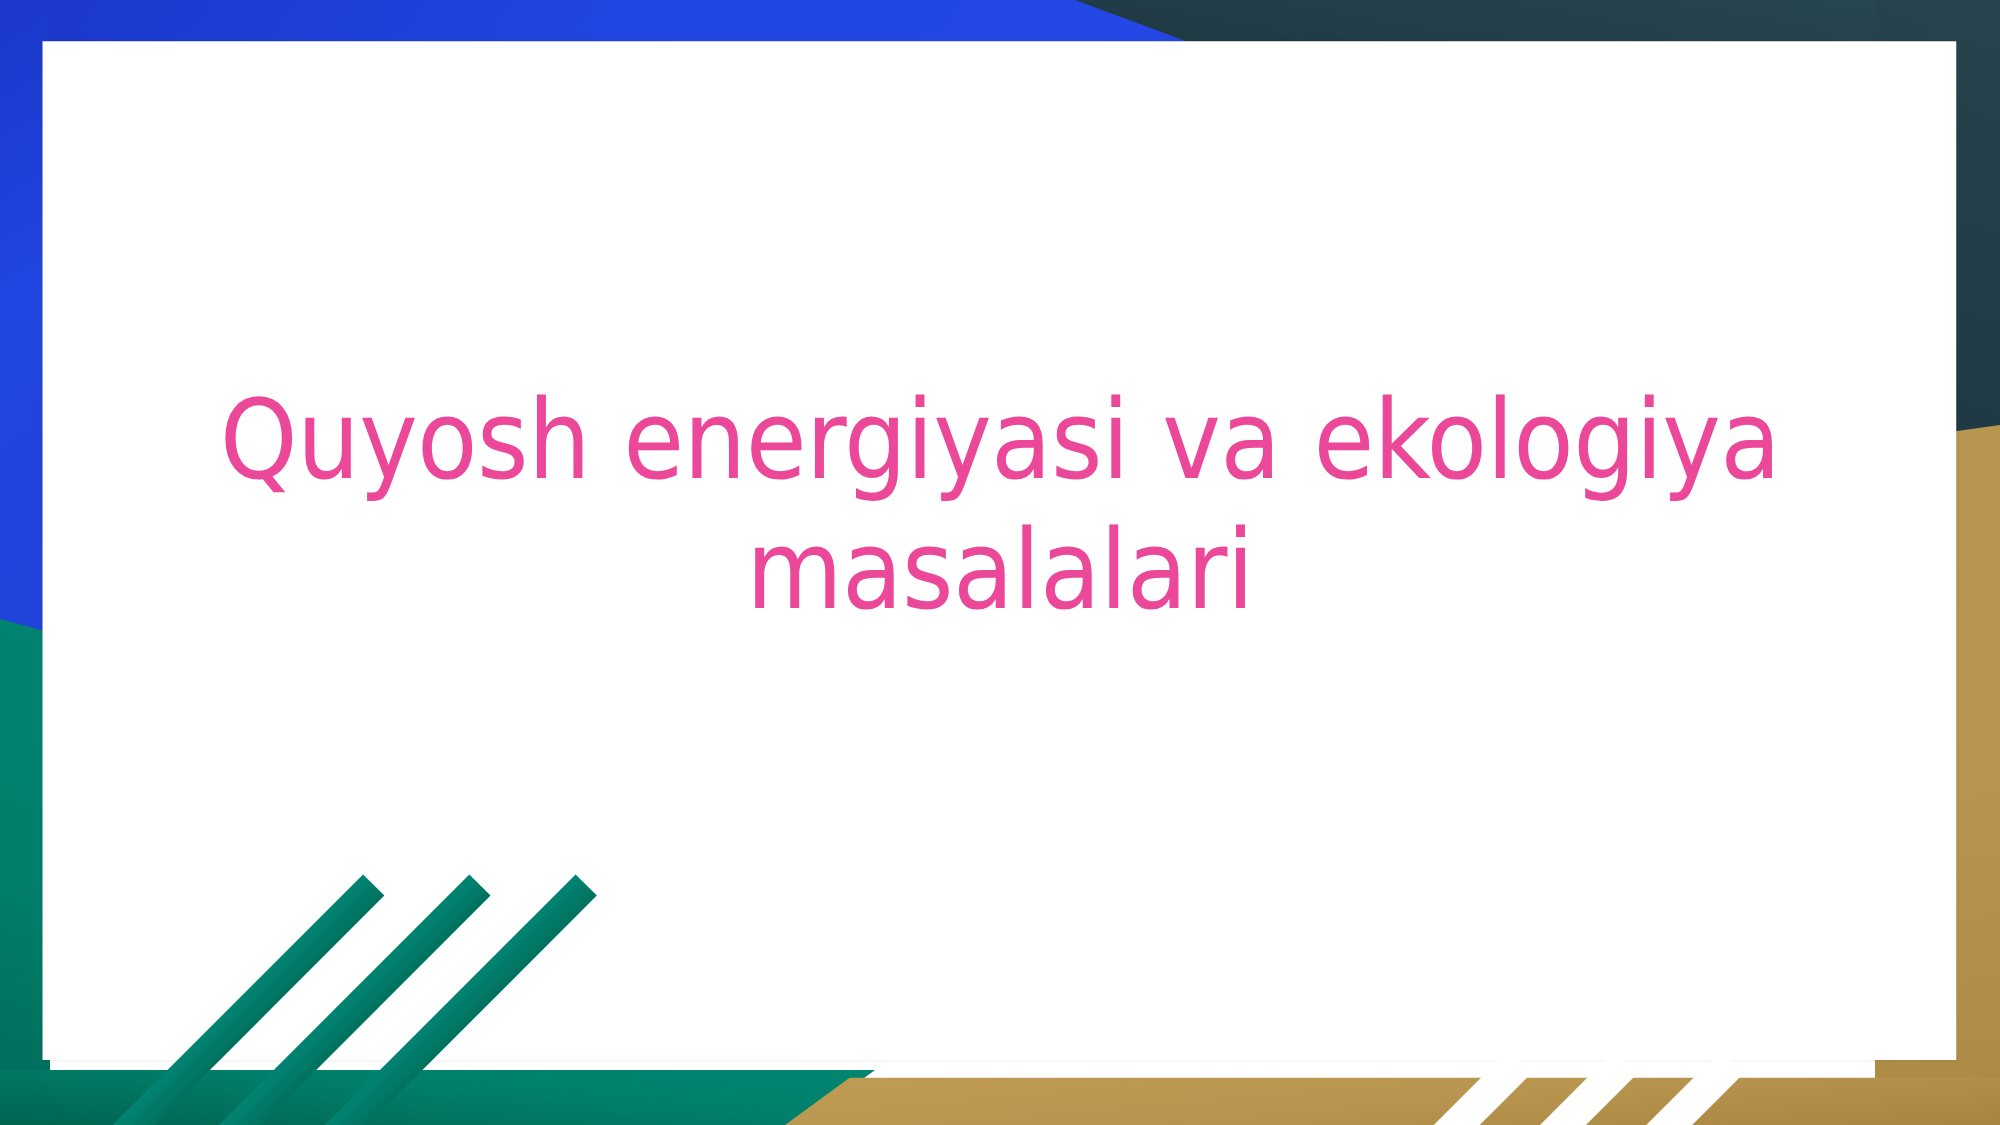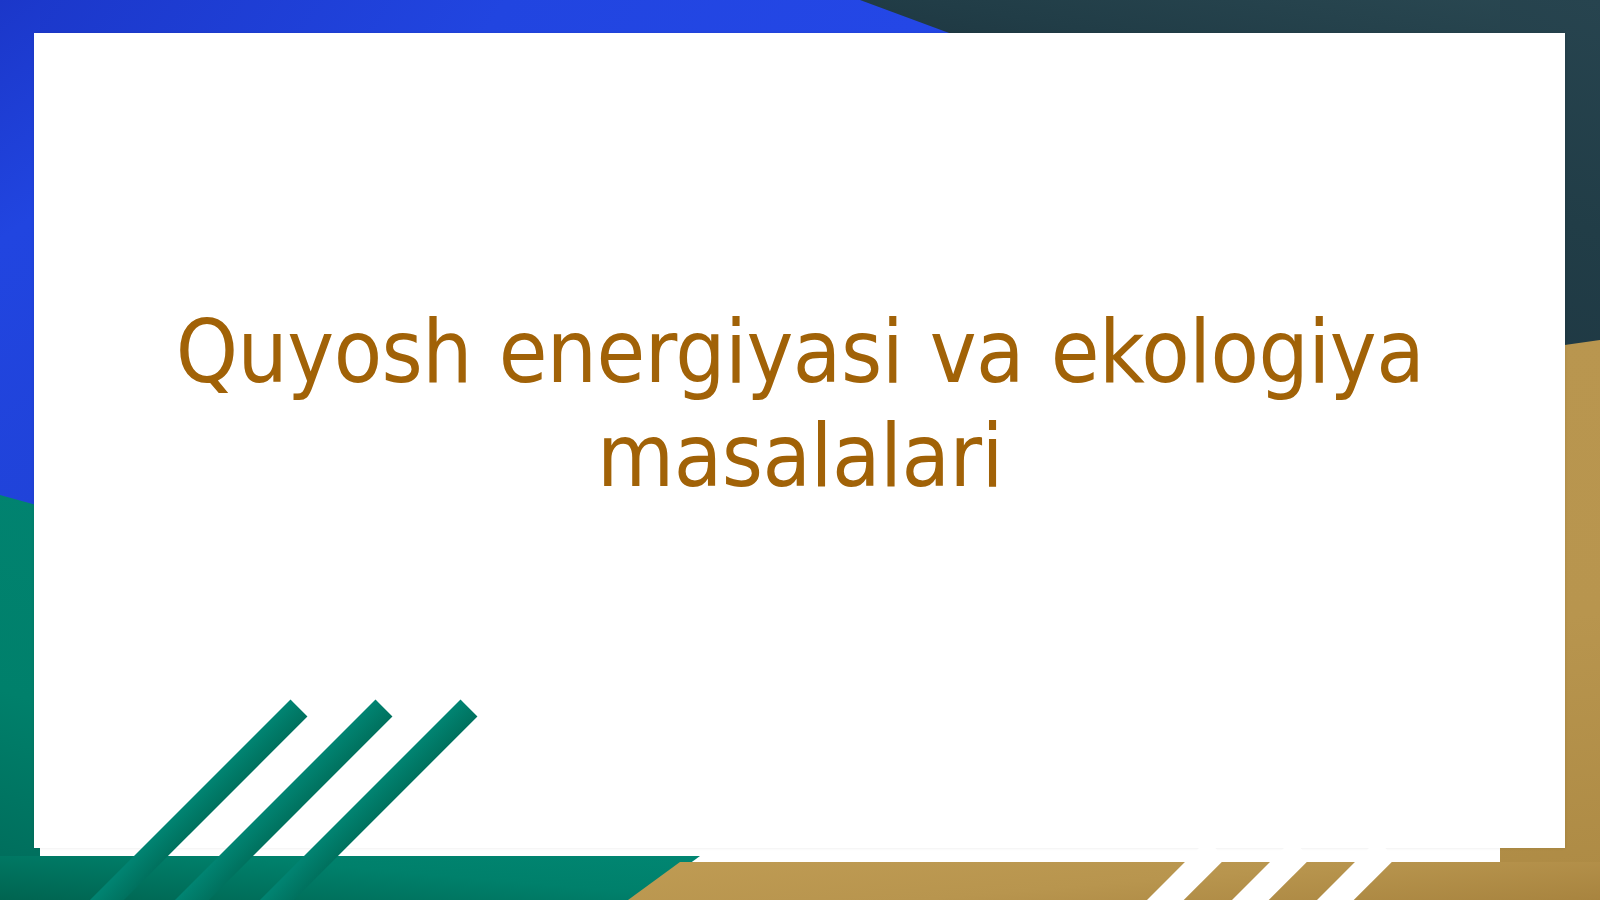--- a/index.html
+++ b/index.html
@@ -139,21 +139,21 @@
     width: 1480px;
     text-align: center;
   }
   .title {
     margin: 0;
     font-family: "Liberation Sans Narrow", "DejaVu Sans Condensed", "Liberation Sans", sans-serif;
     font-stretch: condensed;
     font-size: 88px;
     line-height: 1.18;
     font-weight: 400;
-    color: #a16207;
+    color: #ec4899;
     letter-spacing: -0.5px;
     word-spacing: 2px;
   }
 </style>
 </head>
 <body>
 
 <div id="slide">
 
   <div class="bg-layer">

